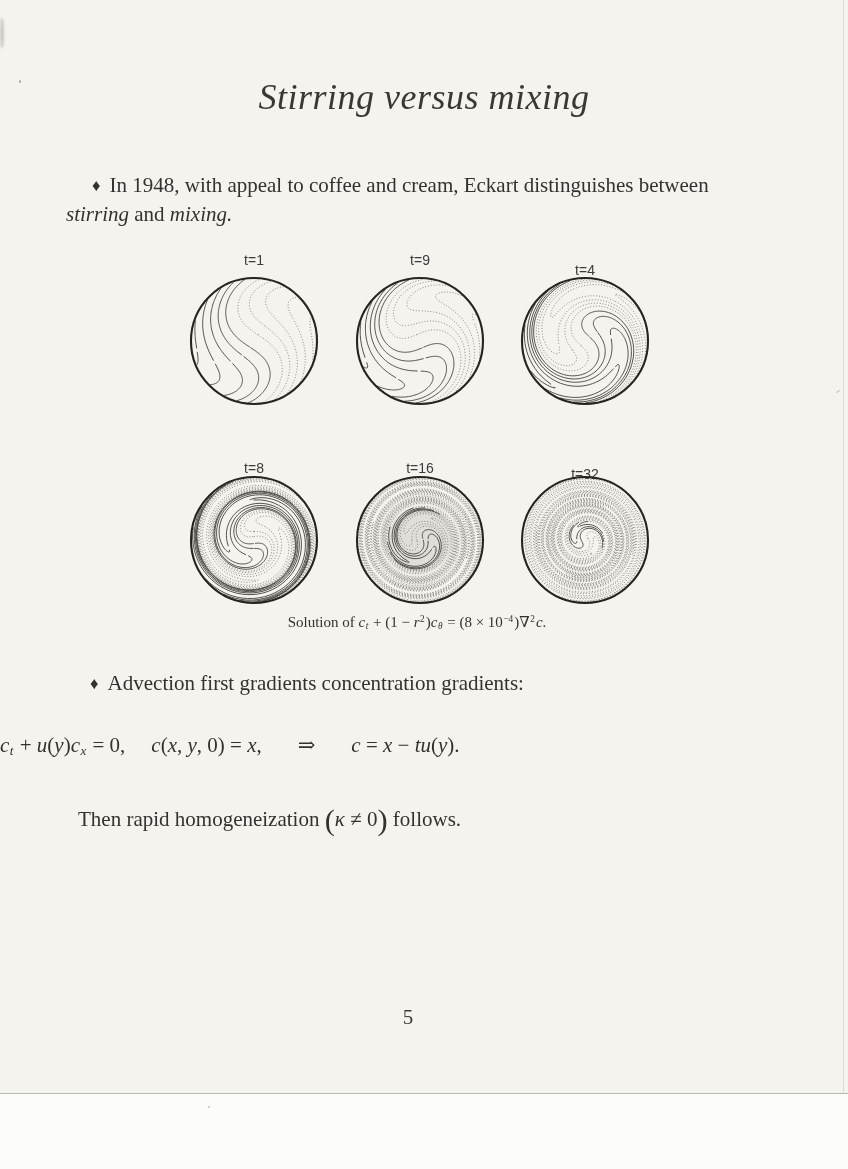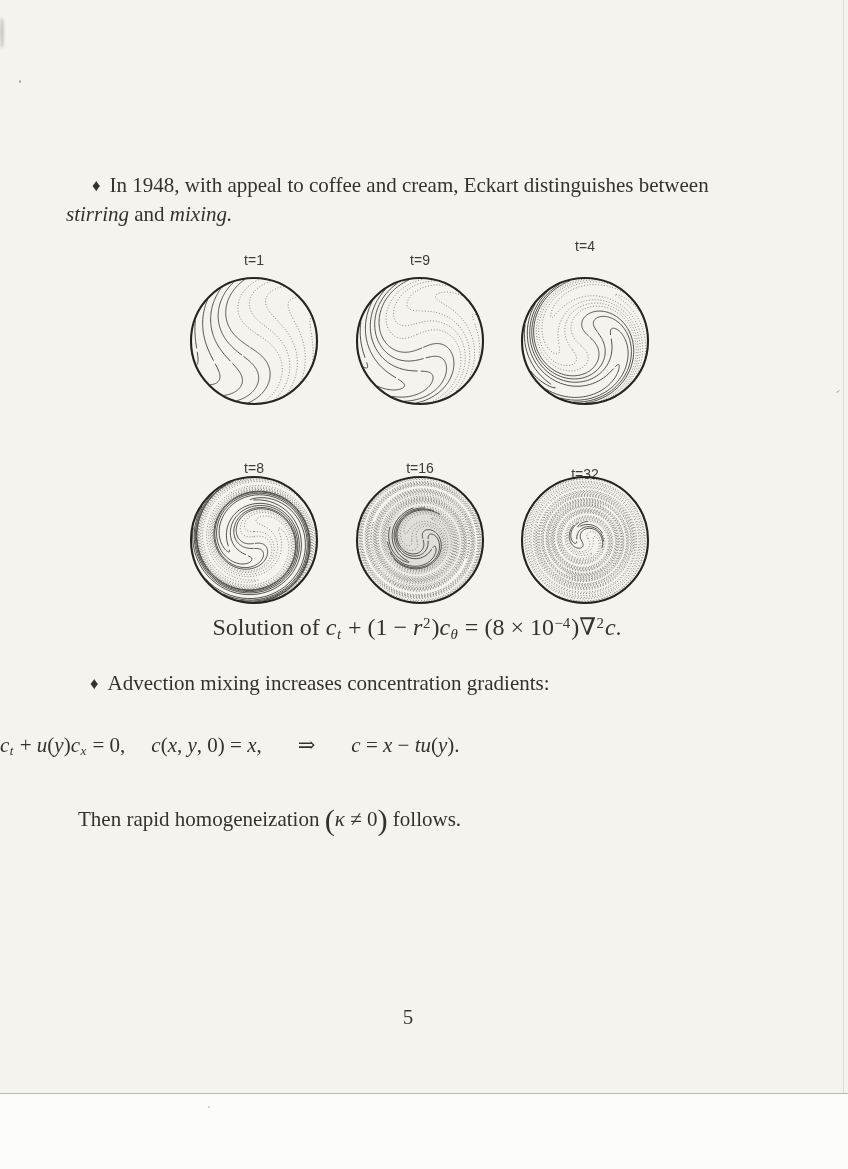--- a/index.html
+++ b/index.html
@@ -6,21 +6,21 @@
   .page{position:relative;width:848px;height:1169px;background:#fcfcfa;overflow:hidden;
         font-family:"Liberation Serif","DejaVu Serif",serif;color:#35332f;}
   .scan{position:absolute;left:0;top:0;width:848px;height:1093px;background:#f5f3ed;
         border-bottom:1px solid #b6bab0;}
   .title{position:absolute;left:0;right:0;top:76px;text-align:center;font-style:italic;
          font-size:36px;color:#3b3834;letter-spacing:0.5px;}
   .textline{position:absolute;font-size:21px;color:#34322e;white-space:nowrap;}
   .b1l1{left:92px;top:173px;}
   .b1l2{left:66px;top:202px;}
   .b2{left:90px;top:671px;}
-  .caption{position:absolute;left:0;right:14px;top:613px;text-align:center;font-size:24px;
+  .caption{position:absolute;left:0;right:14px;top:613px;text-align:center;font-size:15px;
            color:#34322e;white-space:nowrap;}
   .equation{position:absolute;left:0;right:16px;top:733px;text-align:left;font-size:21px;
             color:#34322e;white-space:nowrap;}
   .closing{position:absolute;left:78px;top:807px;font-size:21px;color:#34322e;white-space:nowrap;}
   .pagenum{position:absolute;left:0;right:32px;top:1005px;text-align:center;font-size:21px;color:#3a3833;}
   .diam{font-size:0.8em;vertical-align:0.07em;margin-right:9px;color:#343230;}
   
   .m-rm{font-style:normal;}
   .m-it{font-style:italic;margin-top:6px;}
   .m-sub{font-style:italic;font-size:0.62em;vertical-align:-0.25em;margin-left:0.5px;margin-right:1px;}
@@ -40,20 +40,21 @@
   .speck1{position:absolute;left:19px;top:80px;width:2px;height:3px;background:#a9a59e;border-radius:50%;}
   .speck2{position:absolute;left:836px;top:391px;width:4px;height:1px;background:#b8b4ac;transform:rotate(-35deg);}
   .speck3{position:absolute;left:208px;top:1106px;width:2px;height:2px;background:#c4c2bd;border-radius:50%;}
 </style>
 </head>
 <body>
 
 <div class="page">
   <div class="scan">
 
+    <div class="title">Stirring versus mixing</div>
 
     <div class="textline b1l1">
       <span class="diam">♦</span><span>In 1948, with appeal to coffee and cream, Eckart distinguishes between</span>
     </div>
     <div class="textline b1l2"><span class="m-it">stirring</span><span class="m-rm"> and </span><span class="m-it">mixing.</span></div>
 
     <div id="figure">
         <div class="panel-label" style="left: 209px; top: 252px;">t=1</div>
         <svg viewBox="0 0 150 150" class="panel-svg" style="left: 179px; top: 266px;">
           <g>
@@ -99,21 +100,21 @@
             <path d="M71.39 57.44L74.70 56.57L76.58 56.13L78.12 55.82L79.48 55.57L80.73 55.38L81.92 55.23L83.04 55.11L84.13 55.03L85.19 54.98L86.22 54.96L87.23 54.97L88.23 55.01L89.21 55.07L90.18 55.16L91.14 55.28L92.09 55.42L93.03 55.59L93.97 55.79L94.90 56.02L95.82 56.27L96.73 56.55L97.64 56.86L98.54 57.19L99.43 57.56L100.32 57.95L101.20 58.38L102.07 58.83L102.93 59.32L103.79 59.83L104.63 60.37L105.46 60.95L106.29 61.56L107.10 62.20L107.89 62.87L108.68 63.57L109.44 64.30L110.20 65.07L110.93 65.87L111.65 66.70L112.35 67.57L113.03 68.46L113.69 69.39L114.32 70.36L114.93 71.35L115.52 72.38L116.08 73.44L116.61 74.53L117.11 75.65L117.58 76.81L118.02 77.99L118.42 79.21L118.79 80.45L119.13 81.72L119.42 83.03L119.67 84.35L119.89 85.71L120.06 87.09L120.18 88.50L120.26 89.93L120.29 91.38L120.28 92.85L120.21 94.34L120.09 95.85L119.91 97.38L119.68 98.92L119.40 100.48L119.05 102.04L118.65 103.62L118.19 105.20L117.66 106.79L117.07 108.39L116.42 109.98L115.70 111.57L114.91 113.16L114.06 114.74L113.14 116.32L112.15 117.88L111.08 119.43L109.95 120.96L108.75 122.47L107.48 123.95L106.13 125.41L104.72 126.84L103.23 128.24L101.67 129.60L100.04 130.92L98.34 132.19L97.35 132.89" fill="none" stroke="#56534c" stroke-width="0.9" stroke-opacity="0.7" stroke-dasharray="0.25 2.6" stroke-linecap="round"></path>
             <path d="M78.61 92.56L75.30 93.43L73.42 93.87L71.88 94.18L70.52 94.43L69.27 94.62L68.08 94.77L66.96 94.89L65.87 94.97L64.81 95.02L63.78 95.04L62.77 95.03L61.77 94.99L60.79 94.93L59.82 94.84L58.86 94.72L57.91 94.58L56.97 94.41L56.03 94.21L55.10 93.98L54.18 93.73L53.27 93.45L52.36 93.14L51.46 92.81L50.57 92.44L49.68 92.05L48.80 91.62L47.93 91.17L47.07 90.68L46.21 90.17L45.37 89.63L44.54 89.05L43.71 88.44L42.90 87.80L42.11 87.13L41.32 86.43L40.56 85.70L39.80 84.93L39.07 84.13L38.35 83.30L37.65 82.43L36.97 81.54L36.31 80.61L35.68 79.64L35.07 78.65L34.48 77.62L33.92 76.56L33.39 75.47L32.89 74.35L32.42 73.19L31.98 72.01L31.58 70.79L31.21 69.55L30.87 68.28L30.58 66.97L30.33 65.65L30.11 64.29L29.94 62.91L29.82 61.50L29.74 60.07L29.71 58.62L29.72 57.15L29.79 55.66L29.91 54.15L30.09 52.62L30.32 51.08L30.60 49.52L30.95 47.96L31.35 46.38L31.81 44.80L32.34 43.21L32.93 41.61L33.58 40.02L34.30 38.43L35.09 36.84L35.94 35.26L36.86 33.68L37.85 32.12L38.92 30.57L40.05 29.04L41.25 27.53L42.52 26.05L43.87 24.59L45.28 23.16L46.77 21.76L48.33 20.40L49.96 19.08L51.66 17.81L52.65 17.11" fill="none" stroke="#2e2c28" stroke-width="0.95" stroke-opacity="0.85"></path>
             <path d="M80.84 91.94L83.83 91.17L85.39 90.83L86.59 90.60L87.61 90.45L88.50 90.35L89.32 90.29L90.07 90.27L90.77 90.27L91.43 90.31L92.06 90.37L92.66 90.46L93.23 90.57L93.77 90.70L94.30 90.86L94.80 91.04L95.28 91.25L95.75 91.47L96.20 91.72L96.63 91.98L97.04 92.27L97.44 92.58L97.82 92.91L98.19 93.26L98.54 93.64L98.87 94.03L99.18 94.44L99.48 94.88L99.76 95.33L100.02 95.81L100.26 96.30L100.49 96.82L100.69 97.35L100.87 97.90L101.04 98.48L101.18 99.07L101.30 99.68L101.40 100.31L101.47 100.96L101.52 101.63L101.54 102.31L101.54 103.01L101.51 103.73L101.45 104.46L101.37 105.21L101.25 105.97L101.11 106.75L100.93 107.54L100.73 108.34L100.49 109.16L100.21 109.98L99.91 110.82L99.56 111.66L99.18 112.52L98.77 113.38L98.31 114.24L97.82 115.11L97.28 115.98L96.71 116.86L96.10 117.74L95.44 118.61L94.74 119.48L94.00 120.35L93.22 121.22L92.39 122.07L91.51 122.92L90.59 123.76L89.63 124.58L88.61 125.39L87.56 126.18L86.45 126.96L85.30 127.71L84.10 128.44L82.86 129.15L81.57 129.83L80.23 130.48L78.84 131.10L77.41 131.68L75.94 132.23L74.42 132.74L72.85 133.20L71.24 133.63L69.59 134.00L67.90 134.33L66.17 134.61L64.39 134.83L62.58 135.00L60.74 135.10L59.69 135.14" fill="none" stroke="#2e2c28" stroke-width="0.95" stroke-opacity="0.85"></path>
             <path d="M71.65 68.68L69.65 69.52L68.59 69.95L67.73 70.29L66.97 70.57L66.28 70.82L65.63 71.04L65.00 71.24L64.40 71.42L63.82 71.59L63.25 71.74L62.70 71.87L62.15 71.99L61.61 72.10L61.07 72.19L60.55 72.27L60.02 72.33L59.50 72.38L58.98 72.42L58.47 72.44L57.96 72.45L57.45 72.45L56.94 72.43L56.44 72.39L55.94 72.34L55.44 72.27L54.94 72.19L54.45 72.09L53.95 71.98L53.46 71.85L52.98 71.70L52.49 71.54L52.01 71.35L51.53 71.15L51.06 70.93L50.59 70.69L50.12 70.44L49.66 70.16L49.20 69.87L48.75 69.55L48.31 69.21L47.87 68.86L47.44 68.48L47.02 68.09L46.60 67.67L46.20 67.23L45.80 66.77L45.42 66.29L45.04 65.78L44.68 65.26L44.33 64.71L43.99 64.14L43.67 63.55L43.36 62.94L43.07 62.30L42.79 61.65L42.53 60.97L42.29 60.27L42.06 59.54L41.86 58.80L41.68 58.03L41.52 57.25L41.39 56.44L41.27 55.61L41.19 54.76L41.13 53.89L41.09 53.01L41.09 52.10L41.11 51.18L41.17 50.24L41.26 49.28L41.37 48.30L41.53 47.31L41.72 46.31L41.94 45.29L42.20 44.26L42.50 43.22L42.84 42.17L43.22 41.11L43.64 40.04L44.11 38.96L44.61 37.88L45.16 36.79L45.76 35.70L46.40 34.61L47.09 33.52L47.83 32.44L48.62 31.36L49.45 30.28L50.34 29.21L51.28 28.15L52.27 27.11L53.31 26.07L54.40 25.06L55.55 24.06L56.74 23.09L58.00 22.13L59.30 21.21L60.66 20.31L62.07 19.44L63.53 18.60L65.05 17.80L66.62 17.04L68.24 16.33L69.91 15.65L71.63 15.02L73.40 14.45L75.21 13.92L77.08 13.45L78.87 13.07" fill="none" stroke="#56534c" stroke-width="0.9" stroke-opacity="0.7" stroke-dasharray="0.25 2.6" stroke-linecap="round"></path>
             <path d="M72.75 68.21L74.80 67.35L75.92 66.89L76.83 66.53L77.65 66.22L78.40 65.95L79.12 65.70L79.81 65.47L80.49 65.26L81.15 65.06L81.79 64.88L82.44 64.71L83.07 64.56L83.70 64.42L84.33 64.29L84.96 64.17L85.58 64.07L86.21 63.98L86.84 63.91L87.47 63.85L88.09 63.80L88.72 63.77L89.35 63.75L89.99 63.75L90.62 63.76L91.26 63.79L91.90 63.83L92.54 63.89L93.18 63.97L93.82 64.07L94.47 64.18L95.11 64.31L95.76 64.47L96.41 64.64L97.05 64.83L97.70 65.04L98.35 65.27L98.99 65.52L99.64 65.79L100.28 66.09L100.92 66.40L101.56 66.74L102.20 67.11L102.83 67.50L103.46 67.91L104.08 68.34L104.69 68.80L105.30 69.29L105.91 69.79L106.50 70.33L107.09 70.89L107.67 71.48L108.23 72.09L108.79 72.73L109.33 73.40L109.86 74.09L110.37 74.82L110.87 75.56L111.36 76.34L111.82 77.14L112.27 77.97L112.70 78.83L113.11 79.71L113.49 80.62L113.86 81.56L114.19 82.52L114.51 83.51L114.79 84.53L115.05 85.57L115.28 86.64L115.48 87.73L115.64 88.84L115.77 89.98L115.87 91.14L115.93 92.33L115.95 93.53L115.94 94.75L115.88 96.00L115.78 97.26L115.64 98.54L115.46 99.83L115.23 101.14L114.95 102.46L114.62 103.80L114.25 105.14L113.82 106.50L113.34 107.86L112.81 109.22L112.22 110.59L111.58 111.96L110.88 113.34L110.13 114.70L109.32 116.07L108.44 117.43L107.51 118.77L106.52 120.11L105.46 121.43L104.35 122.74L103.17 124.03L101.93 125.29L100.63 126.53L99.26 127.74L97.83 128.93L96.34 130.07L94.78 131.19L93.16 132.26L91.48 133.29L89.74 134.27L87.94 135.21L86.20 136.04" fill="none" stroke="#56534c" stroke-width="0.9" stroke-opacity="0.7" stroke-dasharray="0.25 2.6" stroke-linecap="round"></path>
             <path d="M77.25 81.79L75.20 82.65L74.08 83.11L73.17 83.47L72.35 83.78L71.60 84.05L70.88 84.30L70.19 84.53L69.51 84.74L68.85 84.94L68.21 85.12L67.56 85.29L66.93 85.44L66.30 85.58L65.67 85.71L65.04 85.83L64.42 85.93L63.79 86.02L63.16 86.09L62.53 86.15L61.91 86.20L61.28 86.23L60.65 86.25L60.01 86.25L59.38 86.24L58.74 86.21L58.10 86.17L57.46 86.11L56.82 86.03L56.18 85.93L55.53 85.82L54.89 85.69L54.24 85.53L53.59 85.36L52.95 85.17L52.30 84.96L51.65 84.73L51.01 84.48L50.36 84.21L49.72 83.91L49.08 83.60L48.44 83.26L47.80 82.89L47.17 82.50L46.54 82.09L45.92 81.66L45.31 81.20L44.70 80.71L44.09 80.21L43.50 79.67L42.91 79.11L42.33 78.52L41.77 77.91L41.21 77.27L40.67 76.60L40.14 75.91L39.63 75.18L39.13 74.44L38.64 73.66L38.18 72.86L37.73 72.03L37.30 71.17L36.89 70.29L36.51 69.38L36.14 68.44L35.81 67.48L35.49 66.49L35.21 65.47L34.95 64.43L34.72 63.36L34.52 62.27L34.36 61.16L34.23 60.02L34.13 58.86L34.07 57.67L34.05 56.47L34.06 55.25L34.12 54.00L34.22 52.74L34.36 51.46L34.54 50.17L34.77 48.86L35.05 47.54L35.38 46.20L35.75 44.86L36.18 43.50L36.66 42.14L37.19 40.78L37.78 39.41L38.42 38.04L39.12 36.66L39.87 35.30L40.68 33.93L41.56 32.57L42.49 31.23L43.48 29.89L44.54 28.57L45.65 27.26L46.83 25.97L48.07 24.71L49.37 23.47L50.74 22.26L52.17 21.07L53.66 19.93L55.22 18.81L56.84 17.74L58.52 16.71L60.26 15.73L62.06 14.79L63.80 13.96" fill="none" stroke="#2e2c28" stroke-width="0.95" stroke-opacity="0.85"></path>
             <path d="M78.35 81.32L80.35 80.48L81.41 80.05L82.27 79.71L83.03 79.43L83.72 79.18L84.37 78.96L85.00 78.76L85.60 78.58L86.18 78.41L86.75 78.26L87.30 78.13L87.85 78.01L88.39 77.90L88.93 77.81L89.45 77.73L89.98 77.67L90.50 77.62L91.02 77.58L91.53 77.56L92.04 77.55L92.55 77.55L93.06 77.57L93.56 77.61L94.06 77.66L94.56 77.73L95.06 77.81L95.55 77.91L96.05 78.02L96.54 78.15L97.02 78.30L97.51 78.46L97.99 78.65L98.47 78.85L98.94 79.07L99.41 79.31L99.88 79.56L100.34 79.84L100.80 80.13L101.25 80.45L101.69 80.79L102.13 81.14L102.56 81.52L102.98 81.91L103.40 82.33L103.80 82.77L104.20 83.23L104.58 83.71L104.96 84.22L105.32 84.74L105.67 85.29L106.01 85.86L106.33 86.45L106.64 87.06L106.93 87.70L107.21 88.35L107.47 89.03L107.71 89.73L107.94 90.46L108.14 91.20L108.32 91.97L108.48 92.75L108.61 93.56L108.73 94.39L108.81 95.24L108.87 96.11L108.91 96.99L108.91 97.90L108.89 98.82L108.83 99.76L108.74 100.72L108.63 101.70L108.47 102.69L108.28 103.69L108.06 104.71L107.80 105.74L107.50 106.78L107.16 107.83L106.78 108.89L106.36 109.96L105.89 111.04L105.39 112.12L104.84 113.21L104.24 114.30L103.60 115.39L102.91 116.48L102.17 117.56L101.38 118.64L100.55 119.72L99.66 120.79L98.72 121.85L97.73 122.89L96.69 123.93L95.60 124.94L94.45 125.94L93.26 126.91L92.00 127.87L90.70 128.79L89.34 129.69L87.93 130.56L86.47 131.40L84.95 132.20L83.38 132.96L81.76 133.67L80.09 134.35L78.37 134.98L76.60 135.55L74.79 136.08L72.92 136.55L71.13 136.93" fill="none" stroke="#2e2c28" stroke-width="0.95" stroke-opacity="0.85"></path>
           </g>
           <circle cx="75" cy="75" r="63" fill="none" stroke="#26241f" stroke-width="2.1"></circle>
         </svg>
-        <div class="panel-label" style="left: 540px; top: 238px; text-align: center;">t=4</div>
+        <div class="panel-label" style="left: 540px; top: 262px; text-align: center;">t=4</div>
         <svg viewBox="0 0 150 150" class="panel-svg" style="left: 510px; top: 266px;">
           <g>
             <path d="M105.64 29.25L104.85 28.13L105.77 28.13L107.19 28.48L108.88 29.07L110.76 29.87L112.75 30.86L114.83 32.03L116.97 33.40L119.13 34.95L121.30 36.68L123.46 38.61L125.59 40.72L127.67 43.02L129.42 45.19" fill="none" stroke="#56534c" stroke-width="0.9" stroke-opacity="0.7" stroke-dasharray="0.25 2.6" stroke-linecap="round"></path>
             <path d="M108.87 31.58L114.78 36.20L118.83 40.04L122.22 43.84L125.14 47.73L127.67 51.73L129.84 55.84L131.66 60.07L133.14 64.41L134.28 68.83L135.08 73.33L135.54 77.89L135.65 82.48L135.42 87.09L134.92 91.13" fill="none" stroke="#56534c" stroke-width="0.9" stroke-opacity="0.7" stroke-dasharray="0.25 2.6" stroke-linecap="round"></path>
             <path d="M41.13 118.42L35.22 113.80L31.17 109.96L27.78 106.16L24.86 102.27L22.33 98.27L20.16 94.16L18.34 89.93L16.86 85.59L15.72 81.17L14.92 76.67L14.46 72.11L14.35 67.52L14.58 62.91L15.08 58.87" fill="none" stroke="#2e2c28" stroke-width="0.95" stroke-opacity="0.85"></path>
             <path d="M44.36 120.75L45.15 121.87L44.23 121.87L42.81 121.52L41.12 120.93L39.24 120.13L37.25 119.14L35.17 117.97L33.03 116.60L30.87 115.05L28.70 113.32L26.54 111.39L24.41 109.28L22.33 106.98L20.58 104.81" fill="none" stroke="#2e2c28" stroke-width="0.95" stroke-opacity="0.85"></path>
             <path d="M44.70 49.27L42.42 51.35L41.63 51.59L41.18 51.36L40.91 50.86L40.78 50.18L40.76 49.35L40.85 48.41L41.03 47.37L41.31 46.25L41.68 45.06L42.15 43.81L42.71 42.52L43.37 41.18L44.14 39.81L45.00 38.41L45.98 37.00L47.06 35.58L48.25 34.16L49.55 32.74L50.97 31.34L52.50 29.97L54.15 28.63L55.92 27.33L57.80 26.09L59.80 24.90L61.91 23.79L64.14 22.76L66.47 21.81L68.91 20.97L71.46 20.24L74.11 19.63L76.85 19.15L79.67 18.81L82.58 18.62L85.56 18.59L88.60 18.72L91.70 19.04L94.84 19.54L98.01 20.23L101.20 21.12L104.40 22.22L107.60 23.53L110.77 25.06L113.90 26.81L114.68 27.29" fill="none" stroke="#56534c" stroke-width="0.9" stroke-opacity="0.7" stroke-dasharray="0.25 2.6" stroke-linecap="round"></path>
             <path d="M46.31 47.48L50.67 42.93L53.68 40.26L56.48 38.12L59.23 36.32L61.98 34.78L64.74 33.47L67.53 32.37L70.35 31.46L73.21 30.75L76.10 30.22L79.01 29.88L81.94 29.73L84.89 29.76L87.84 29.99L90.79 30.40L93.73 31.00L96.65 31.80L99.53 32.79L102.38 33.96L105.17 35.33L107.89 36.90L110.54 38.65L113.10 40.58L115.56 42.70L117.91 45.00L120.13 47.48L122.21 50.13L124.14 52.94L125.91 55.90L127.49 59.02L128.89 62.27L130.09 65.65L131.08 69.15L131.84 72.75L132.37 76.44L132.66 80.21L132.70 84.04L132.47 87.92L131.98 91.82L131.21 95.73L130.17 99.63L128.84 103.51L127.23 107.33L125.33 111.08L124.81 112.01" fill="none" stroke="#56534c" stroke-width="0.9" stroke-opacity="0.7" stroke-dasharray="0.25 2.6" stroke-linecap="round"></path>
             <path d="M103.69 102.52L99.33 107.07L96.32 109.74L93.52 111.88L90.77 113.68L88.02 115.22L85.26 116.53L82.47 117.63L79.65 118.54L76.79 119.25L73.90 119.78L70.99 120.12L68.06 120.27L65.11 120.24L62.16 120.01L59.21 119.60L56.27 119.00L53.35 118.20L50.47 117.21L47.62 116.04L44.83 114.67L42.11 113.10L39.46 111.35L36.90 109.42L34.44 107.30L32.09 105.00L29.87 102.52L27.79 99.87L25.86 97.06L24.09 94.10L22.51 90.98L21.11 87.73L19.91 84.35L18.92 80.85L18.16 77.25L17.63 73.56L17.34 69.79L17.30 65.96L17.53 62.08L18.02 58.18L18.79 54.27L19.83 50.37L21.16 46.49L22.77 42.67L24.67 38.92L25.19 37.99" fill="none" stroke="#2e2c28" stroke-width="0.95" stroke-opacity="0.85"></path>
             <path d="M105.30 100.73L107.58 98.65L108.37 98.41L108.82 98.64L109.09 99.14L109.22 99.82L109.24 100.65L109.15 101.59L108.97 102.63L108.69 103.75L108.32 104.94L107.85 106.19L107.29 107.48L106.63 108.82L105.86 110.19L105.00 111.59L104.02 113.00L102.94 114.42L101.75 115.84L100.45 117.26L99.03 118.66L97.50 120.03L95.85 121.37L94.08 122.67L92.20 123.91L90.20 125.10L88.09 126.21L85.86 127.24L83.53 128.19L81.09 129.03L78.54 129.76L75.89 130.37L73.15 130.85L70.33 131.19L67.42 131.38L64.44 131.41L61.40 131.28L58.30 130.96L55.16 130.46L51.99 129.77L48.80 128.88L45.60 127.78L42.40 126.47L39.23 124.94L36.10 123.19L35.32 122.71" fill="none" stroke="#2e2c28" stroke-width="0.95" stroke-opacity="0.85"></path>
@@ -212,21 +213,21 @@
             <path d="M71.99 76.72L72.73 78.26L72.97 78.99L73.09 79.59L73.10 80.14L73.03 80.65L72.88 81.13L72.64 81.58L72.31 82.00L71.89 82.37L71.38 82.70L70.78 82.96L70.09 83.15L69.32 83.25L68.46 83.24L67.53 83.11L66.55 82.84L65.52 82.41L64.49 81.82L63.51 81.08L62.58 80.20L61.74 79.18L60.99 78.04L60.35 76.79L59.84 75.43L59.47 73.99L59.26 72.47L59.20 70.91L59.31 69.30L59.59 67.69L60.06 66.07L60.70 64.48L61.52 62.94L62.51 61.45L63.67 60.06" fill="none" stroke="#2e2c28" stroke-width="0.95" stroke-opacity="0.85"></path>
             <path d="M63.67 60.06L64.99 58.76L66.46 57.59L68.07 56.55L69.81 55.67L71.65 54.96L73.59 54.44L75.60 54.10L77.67 53.97L79.76 54.05L81.87 54.35L83.96 54.86L86.02 55.59L88.02 56.54L89.94 57.69L91.75 59.06L93.44 60.61L94.98 62.34L96.35 64.25L97.54 66.30L98.52 68.49L99.30 70.78L99.84 73.17L100.14 75.63L100.20 78.13L100.00 80.64L99.55 83.15L98.84 85.62L97.88 88.04L96.68 90.36L95.23 92.57L93.55 94.65L91.66 96.56L89.57 98.29L87.30 99.82L84.86 101.11L82.29 102.17L79.60 102.97L76.83 103.51L73.99 103.76L71.12 103.73L68.25 103.41L65.40 102.80L62.61 101.90L59.90 100.72L57.31 99.26L54.85 97.54L52.57 95.56L50.48 93.36L48.61 90.94L46.98 88.32L45.61 85.54L44.52 82.62L43.72 79.58L43.22 76.46L43.04 73.28L43.18 70.09L43.65 66.90L44.43 63.76L45.53 60.69L46.94 57.73L48.65 54.91L50.65 52.26L52.91 49.81L55.43 47.59L58.17 45.62L61.10 43.92L64.21 42.52L67.47 41.43L70.83 40.67L74.27 40.25L77.75 40.18L81.25 40.45L84.71 41.08L88.11 42.06L91.42 43.38L94.58 45.03L97.59 47.01L100.39 49.28L102.96 51.84L105.28 54.66L107.31 57.71L109.03 60.96L110.42 64.39L111.47 67.95L112.16 71.62L112.47 75.36L112.41 79.13L111.97 82.89L111.15 86.60L109.95 90.23L108.39 93.73L106.47 97.07L104.22 100.22L101.66 103.14L98.80 105.79L95.67 108.16L92.31 110.21L88.74 111.91L85.01 113.26L81.14 114.22L77.18 114.79L73.17 114.97L69.14 114.73L65.14 114.09L61.21 113.04L57.39 111.60L53.72 109.77L50.24 107.58L46.99 105.03L44.00 102.16L41.30 98.99L38.93 95.55L36.91 91.87L35.26 88.00L34.01 83.96L33.17 79.80L32.76 75.57L32.77 71.29L33.22 67.03L34.10 62.81L35.40 58.70L37.12 54.72L39.24 50.92L41.75 47.34L44.61 44.03L47.80 41.01L51.30 38.31L55.06 35.98L59.06 34.04L63.24 32.50L67.57 31.39L72.01 30.73L76.51 30.51L81.02 30.76L85.50 31.46L89.90 32.62L94.17 34.22L98.27 36.26L102.16 38.70L105.79 41.54L109.12 44.75L112.12 48.28L114.76 52.12L116.99 56.21L118.81 60.53L120.18 65.02L121.09 69.64L121.53 74.35L121.49 79.09L120.96 83.82L119.95 88.48L118.47 93.03L116.53 97.42L114.14 101.60L111.33 105.53L108.12 109.16L104.55 112.46L100.65 115.38L96.46 117.90L92.02 119.98L87.38 121.61L82.58 122.75L77.68 123.40L72.72 123.55L67.76 123.19L62.85 122.32L58.03 120.95L53.37 119.09L48.91 116.75L44.70 113.96L40.79 110.75L37.22 107.14L34.03 103.18L31.25 98.89L28.92 94.34L27.06 89.55L25.70 84.58L24.86 79.49L24.54 74.32L24.76 69.13L25.50 63.97L26.78 58.91L28.58 53.99L30.88 49.27L33.66 44.80L36.90 40.63L40.56 36.80L44.61 33.36L49.00 30.35L53.69 27.80L58.63 25.74L63.77 24.20L69.06 23.20L74.44 22.74L79.85 22.85L85.23 23.51L90.54 24.73L95.70 26.50L100.66 28.80L105.37 31.61L109.78 34.90L113.83 38.65L117.49 42.80L120.70 47.32L123.43 52.16L125.64 57.28L127.32 62.61L128.44 68.11L128.98 73.70L128.94 79.34L128.30 84.95L127.08 90.49L125.29 95.88L122.94 101.07L120.04 105.99L116.64 110.60L112.77 114.85L108.46 118.67L103.76 122.03L98.72 124.88L93.40 127.20L87.84 128.95L82.12 130.11L76.29 130.67L70.42 130.60L64.57 129.92L58.81 128.62L53.20 126.71L47.81 124.22L42.70 121.16L37.93 117.57L33.55 113.48L29.62 108.94L26.18 103.99L23.28 98.69L20.96 93.09L19.23 87.26L18.14 81.27L17.69 75.17L17.89 69.04L18.75 62.95L20.26 56.96L22.41 51.16L25.18 45.60L28.54 40.35L32.46 35.48L36.90 31.05L41.80 27.11L47.12 23.71L52.80 20.89L58.77 18.70L64.96 17.17L71.31 16.32L77.74 16.16L84.17 16.71L90.52 17.96L96.73 19.91L102.70 22.55L108.38 25.84L113.68 29.75L118.53 34.25L122.88 39.28L126.65 44.79L129.80 50.72L132.28 57.00L134.05 63.56L135.06 70.31L135.31 77.18L134.77 84.08L133.42 90.92L131.28 97.61L128.36 104.06L124.66 110.18L120.22 115.88L115.07 121.07L109.26 125.67L102.82 129.58L95.81 132.72L88.28 135.01L80.24 136.34L71.69 136.57L62.38 135.46L61.29 135.23" fill="none" stroke="#56534c" stroke-width="0.9" stroke-opacity="0.7" stroke-dasharray="0.25 2.6" stroke-linecap="round"></path>
           </g>
           <circle cx="75" cy="75" r="63" fill="none" stroke="#26241f" stroke-width="2.1"></circle>
         </svg>
       </div>
 
     <div class="caption"><span class="m-rm">Solution of </span><span class="m-it">c</span><span class="m-sub">t</span><span class="m-rm"> + (1 − </span><span class="m-it">r</span><span class="m-sup">2</span><span class="m-rm">)</span><span class="m-it">c</span><span class="m-sub">θ</span><span class="m-rm"> = (8 × 10</span><span class="m-sup">−4</span><span class="m-rm">)∇</span><span class="m-sup">2</span><span class="m-it">c</span><span class="m-rm">.</span></div>
 
     <div class="textline b2">
-      <span class="diam">♦</span><span>Advection mixing increases concentration gradients:</span>
+      <span class="diam">♦</span><span>Advection first gradients concentration gradients:</span>
     </div>
 
     <div class="equation"><span class="m-it">c</span><span class="m-sub">t</span><span class="m-rm"> + </span><span class="m-it">u</span><span class="m-rm">(</span><span class="m-it">y</span><span class="m-rm">)</span><span class="m-it">c</span><span class="m-sub">x</span><span class="m-rm"> = 0,</span><span class="m-gap1"></span><span class="m-it">c</span><span class="m-rm">(</span><span class="m-it">x</span><span class="m-rm">, </span><span class="m-it">y</span><span class="m-rm">, 0) = </span><span class="m-it">x</span><span class="m-rm">,</span><span class="m-gap2"></span><span class="m-rm">⇒</span><span class="m-gap2"></span><span class="m-it">c</span><span class="m-rm"> = </span><span class="m-it">x</span><span class="m-rm"> − </span><span class="m-it">tu</span><span class="m-rm">(</span><span class="m-it">y</span><span class="m-rm">).</span></div>
 
     <div class="closing"><span class="m-rm">Then rapid homogeneization </span><span class="m-big">(</span><span class="m-it">κ</span><span class="m-rm"> ≠ 0</span><span class="m-big">)</span><span class="m-rm"> follows.</span></div>
 
     <div class="pagenum">5</div>
 
     <div class="edge-line-right"></div>
     <div class="smudge-topleft"></div>

